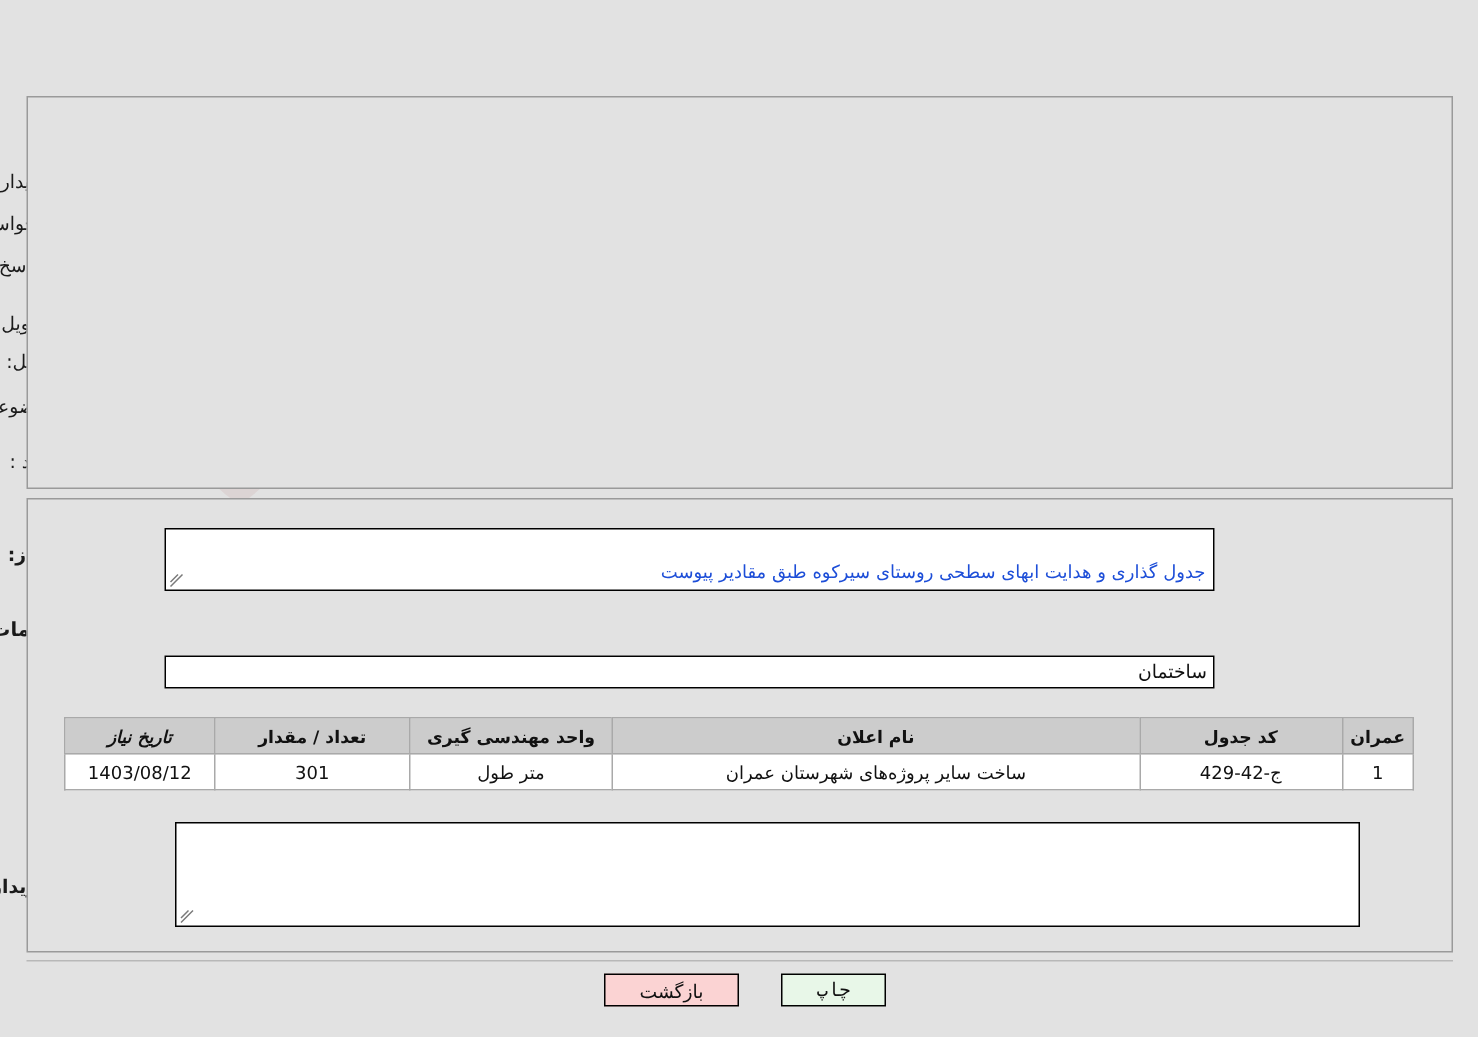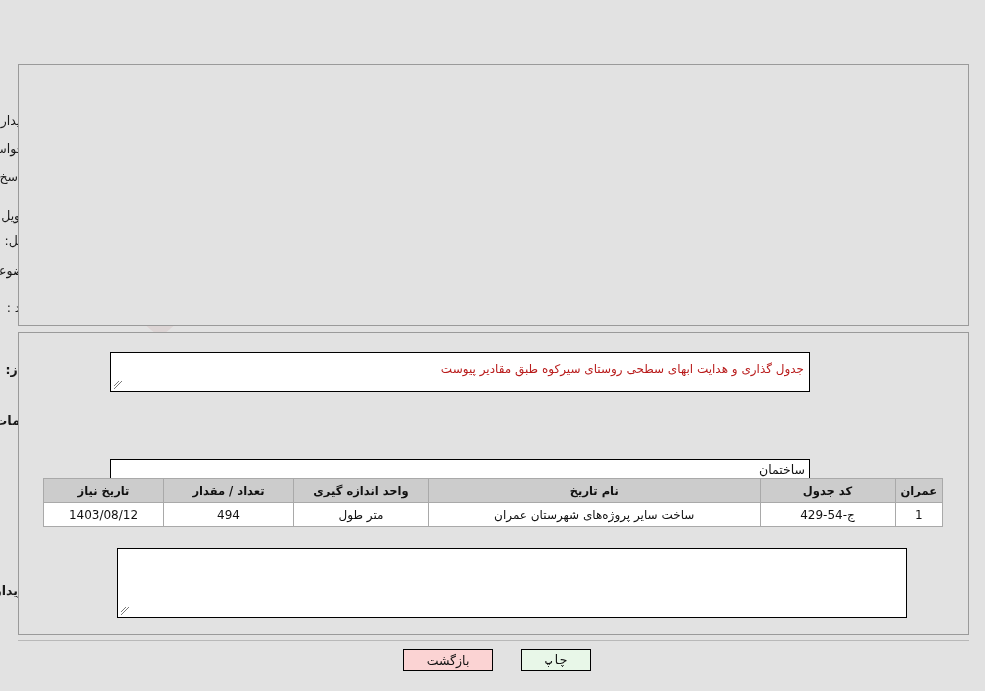--- a/index.html
+++ b/index.html
@@ -78,21 +78,20 @@
     height: 20px;
     font-family: "DejaVu Sans", "Liberation Sans", sans-serif;
     font-size: 12.5px;
     color: #111;
     padding: 0 4px;
     line-height: 18px;
     display: flex;
     align-items: center;
     white-space: nowrap;
     overflow: hidden;
-    margin-top: 22px;
   }
   .fld.right  { justify-content: flex-start; }
   .fld.cream  { background: #fbfbe8; }
   .fld.num    { direction: ltr; justify-content: center; }
 
   
   .radio {
     position: absolute;
     width: 13px; height: 13px;
     border-radius: 50%;
@@ -109,22 +108,22 @@
     border-radius: 50%;
     background: #7d7d7d;
   }
 
   
   .ta {
     position: absolute;
     background: #ffffff;
     border: 1px solid #000000;
     font-size: 12px;
-    color: #b91c1c;
-    padding: 8px 5px;
+    color: #1d4ed8;
+    padding: 20px 5px;
     overflow: hidden;
     text-align: right;
     line-height: 16px;
   }
   .ta .grip {
     position: absolute;
     left: 2px; bottom: 1px;
     width: 10px; height: 10px;
     pointer-events: none;
   }
@@ -257,33 +256,33 @@
   <div class="lbl b" style="right:890px; top:413px; font-size:13px;">اطلاعات خدمات مورد نیاز</div>
 
   <div class="lbl b" style="right:890px; top:443px;">گروه خدمت:</div>
   <div class="fld right" style="right:175px; top:437px; width:700px; height:22px; z-index:3;">ساختمان</div>
 
   <table class="items" style="right:42px; top:478px; width:900px;">
     <thead>
       <tr>
         <th style="width:32px;">عمران</th>
         <th style="width:135px;">کد جدول</th>
-        <th>نام تاریخ</th>
-        <th style="width:135px;">واحد اندازه گیری</th>
+        <th>نام اعلان</th>
+        <th style="width:135px;">واحد مهندسی گیری</th>
         <th style="width:130px;">تعداد / مقدار</th>
-        <th style="width:120px;">تاریخ نیاز</th>
+        <th style="width:100px;font-style:italic;">تاریخ نیاز</th>
       </tr>
     </thead>
     <tbody>
       <tr>
         <td>1</td>
-        <td style="direction:ltr;">ج-54-429</td>
+        <td style="direction:ltr;">ج-42-429</td>
         <td>ساخت سایر پروژه‌های شهرستان عمران</td>
         <td>متر طول</td>
-        <td style="direction:ltr;">494</td>
+        <td style="direction:ltr;">301</td>
         <td style="direction:ltr;">1403/08/12</td>
       </tr>
     </tbody>
   </table>
 
   <div class="lbl b" style="right:890px; top:583px;">توضیحات خریدار;</div>
   <div class="ta" style="right:78px; top:548px; width:790px; height:70px; z-index:3;">
     <span></span>
     <svg class="grip" viewBox="0 0 10 10">
       <path d="M1 9 L9 1 M1 6 L6 1" stroke="#7a7a7a" stroke-width="1" fill="none"></path>

